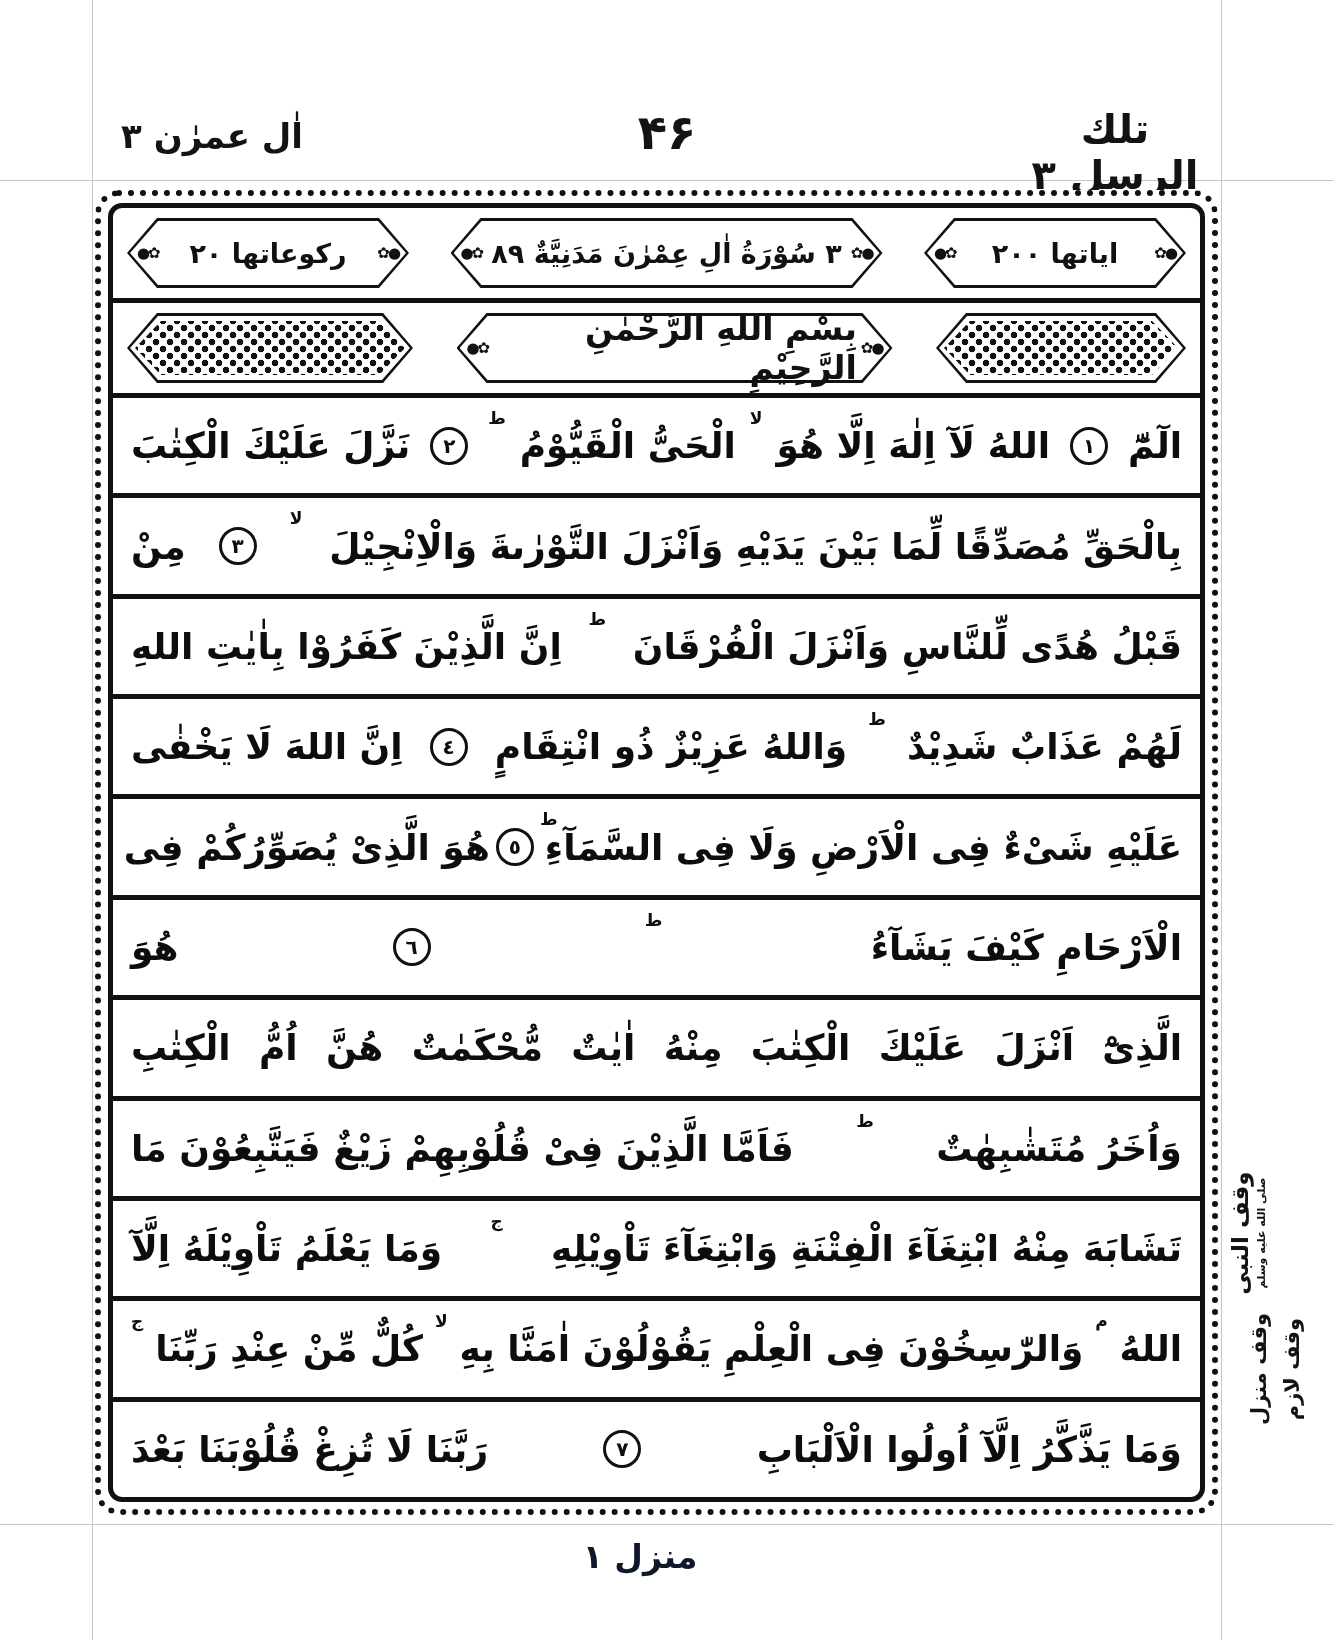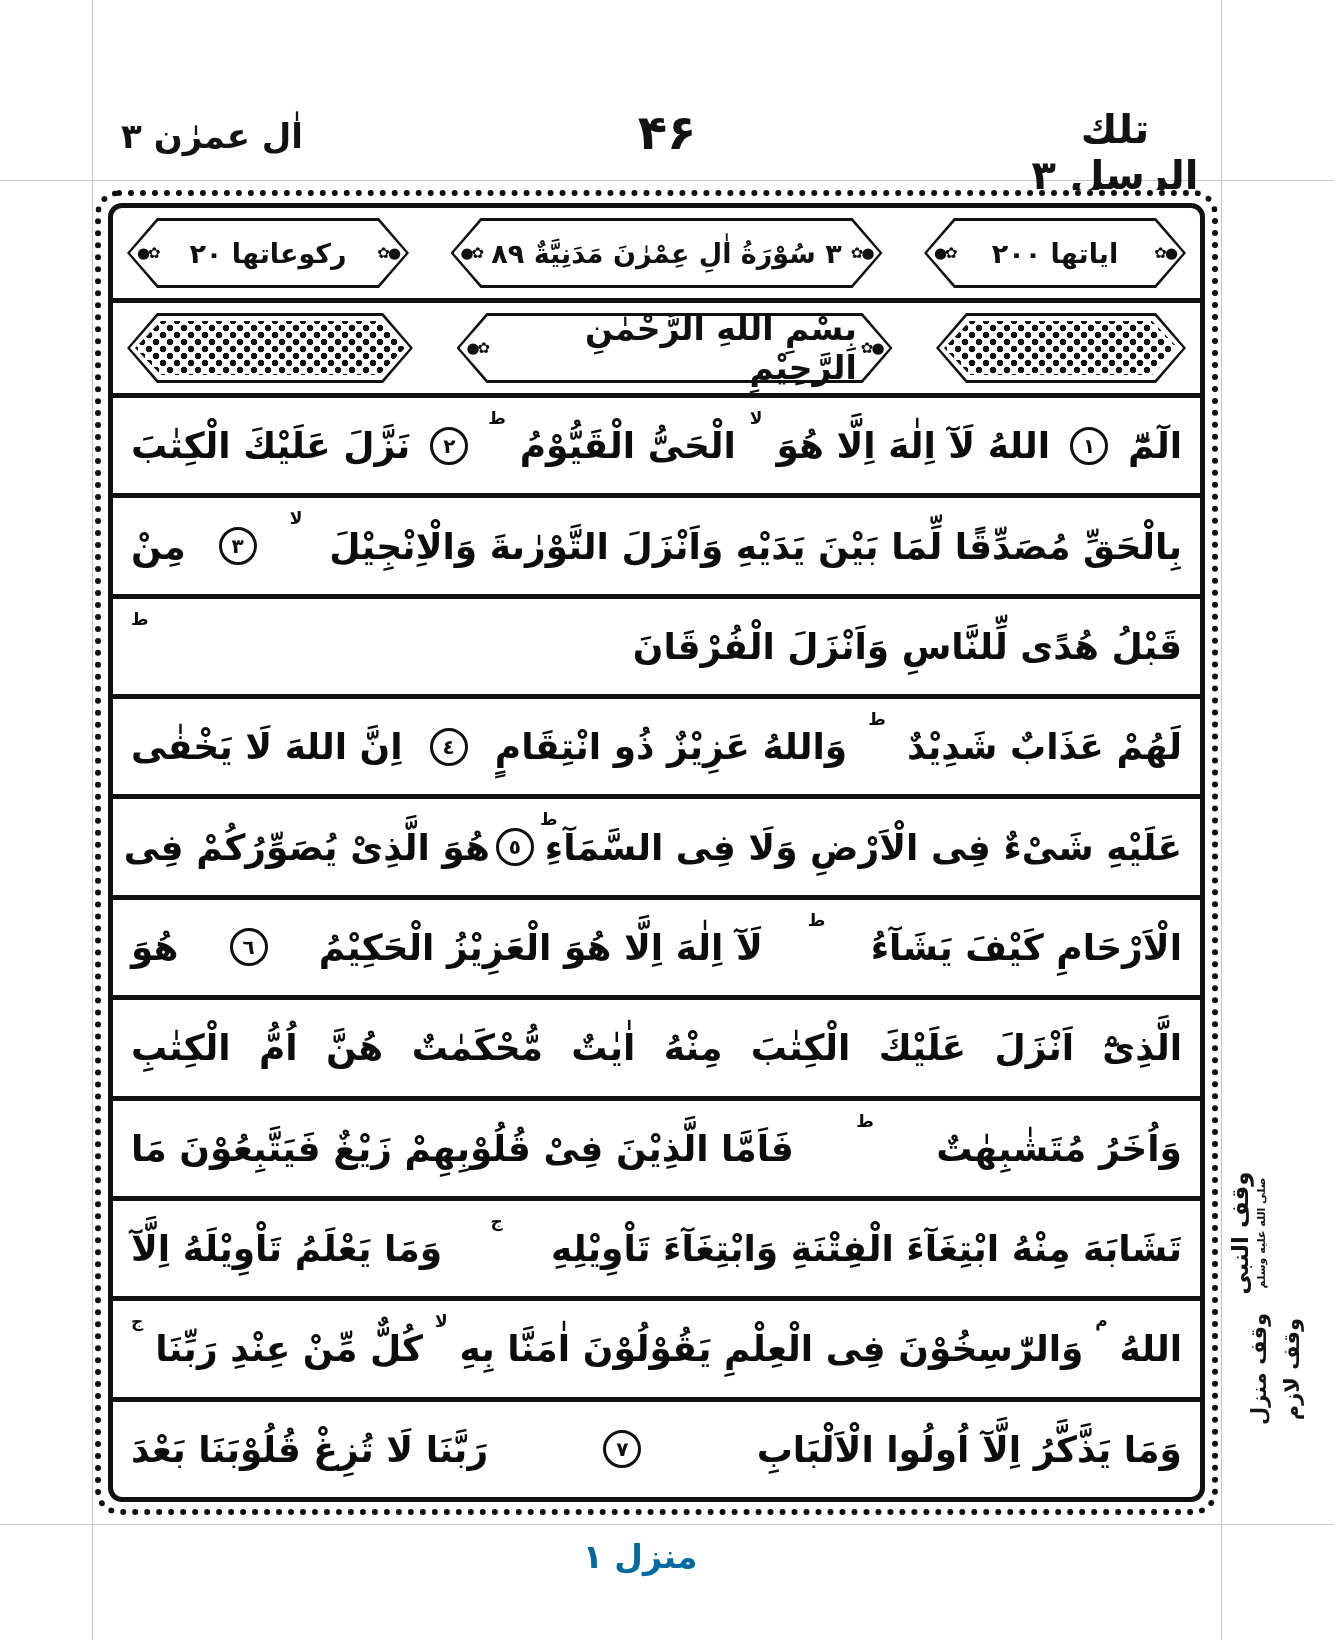--- a/index.html
+++ b/index.html
@@ -69,21 +69,21 @@
   
   .mnote { position:absolute; direction:rtl; font-weight:700; text-align:center;
            transform:rotate(-90deg); transform-origin:center; color:#131313; }
   .mnote-1 { left:1186px; top:1202px; width:140px; height:62px; }
   .mnote-1 .big { font-size:23px; line-height:30px; }
   .mnote-1 .small { font-size:11px; line-height:14px; }
   .mnote-2 { left:1198px; top:1355px; width:126px; height:28px; font-size:21px; }
   .mnote-3 { left:1231px; top:1355px; width:126px; height:28px; font-size:21px; }
 
   .footer { position:absolute; left:0; top:1537px; width:1280px; text-align:center;
-            direction:rtl; font-size:33px; font-weight:700; color:#0369a1; }
+            direction:rtl; font-size:33px; font-weight:700; color:#0f172a; }
 </style>
 </head>
 <body>
 
 <div class="page">
 
   <div class="guide gv1"></div>
   <div class="guide gv2"></div>
   <div class="guide gh1"></div>
   <div class="guide gh2"></div>
@@ -159,38 +159,38 @@
         </div>
       <div class="row qline">
           <span class="t">بِالْحَقِّ مُصَدِّقًا لِّمَا بَیْنَ یَدَیْهِ وَاَنْزَلَ التَّوْرٰىةَ وَالْاِنْجِیْلَ</span> 
           <span class="mark">لا</span> 
           <span class="ayah">٣</span> 
           <span class="t">مِنْ</span> 
         </div>
       <div class="row qline">
           <span class="t">قَبْلُ هُدًى لِّلنَّاسِ وَاَنْزَلَ الْفُرْقَانَ</span> 
           <span class="mark">ط</span> 
+          <span class="t">اِنَّ الَّذِیْنَ كَفَرُوْا بِاٰیٰتِ اللهِ</span> 
         </div>
       <div class="row qline">
           <span class="t">لَهُمْ عَذَابٌ شَدِیْدٌ</span> 
           <span class="mark">ط</span> 
           <span class="t">وَاللهُ عَزِیْزٌ ذُو انْتِقَامٍ</span> 
           <span class="ayah">٤</span> 
           <span class="t">اِنَّ اللهَ لَا یَخْفٰى</span> 
         </div>
       <div class="row qline">
           <span class="t">عَلَیْهِ شَیْءٌ فِی الْاَرْضِ وَلَا فِی السَّمَآءِ</span> 
           <span class="mark">ط</span> 
           <span class="ayah">٥</span> 
           <span class="t">هُوَ الَّذِیْ یُصَوِّرُكُمْ فِی</span> 
         </div>
       <div class="row qline">
           <span class="t">الْاَرْحَامِ كَیْفَ یَشَآءُ</span> 
           <span class="mark">ط</span> 
-          <span class="t">لَآ اِلٰهَ اِلَّا هُوَ الْعَزِیْزُ الْحَكِیْمُ</span> 
           <span class="ayah">٦</span> 
           <span class="t">هُوَ</span> 
         </div>
       <div class="row qline">
           <span class="t stretch">الَّذِیْٓ اَنْزَلَ عَلَیْكَ الْكِتٰبَ مِنْهُ اٰیٰتٌ مُّحْكَمٰتٌ هُنَّ اُمُّ الْكِتٰبِ</span> 
         </div>
       <div class="row qline">
           <span class="t">وَاُخَرُ مُتَشٰبِهٰتٌ</span> 
           <span class="mark">ط</span> 
           <span class="t">فَاَمَّا الَّذِیْنَ فِیْ قُلُوْبِهِمْ زَیْغٌ فَیَتَّبِعُوْنَ مَا</span> 

